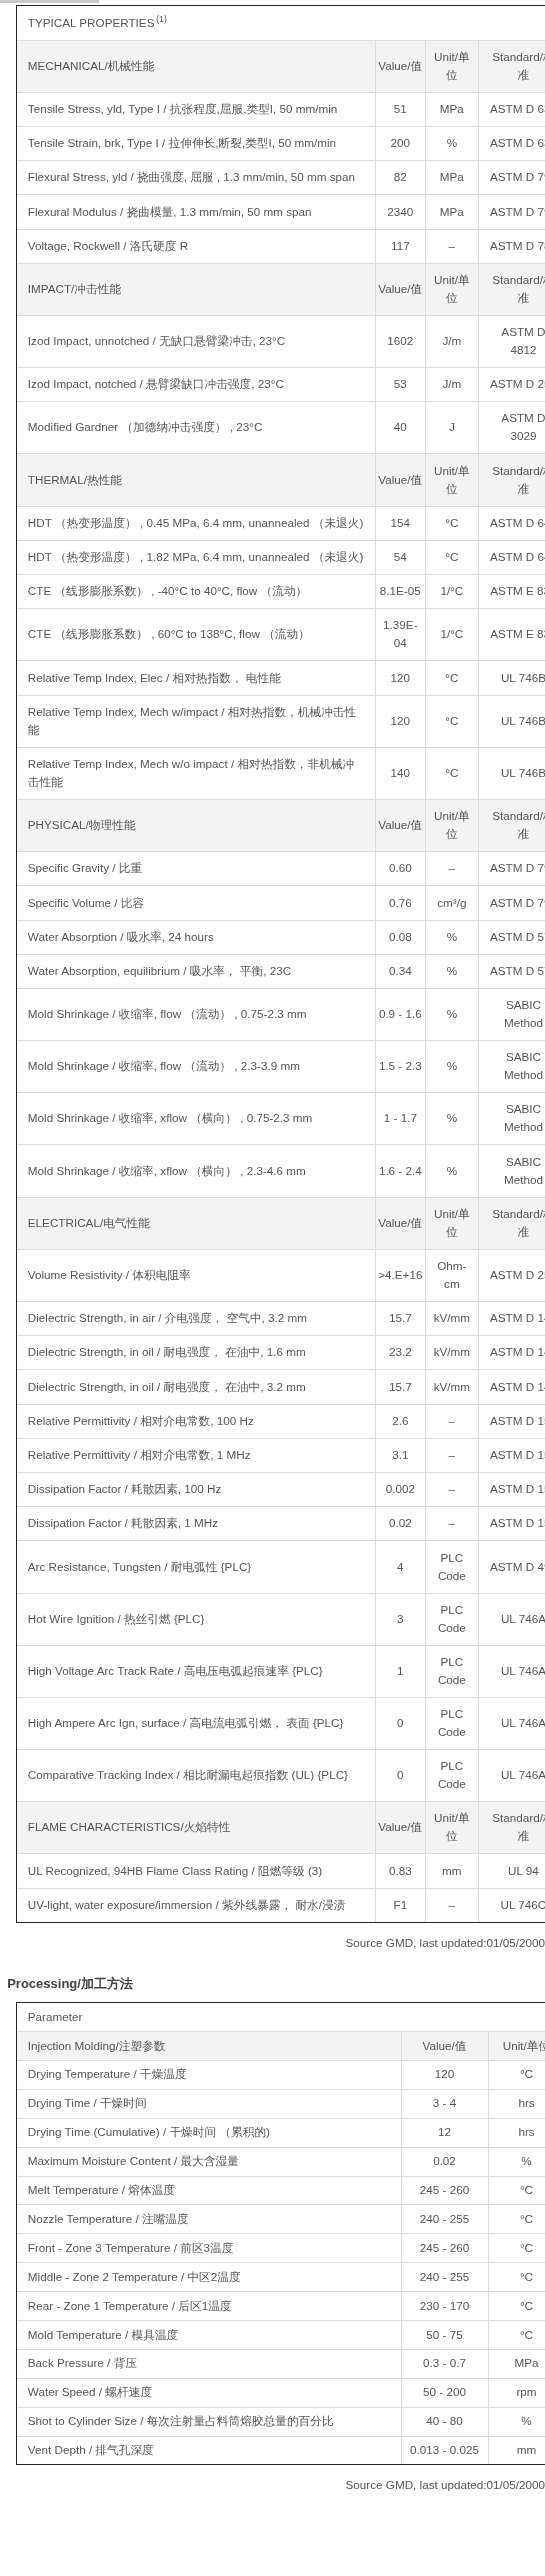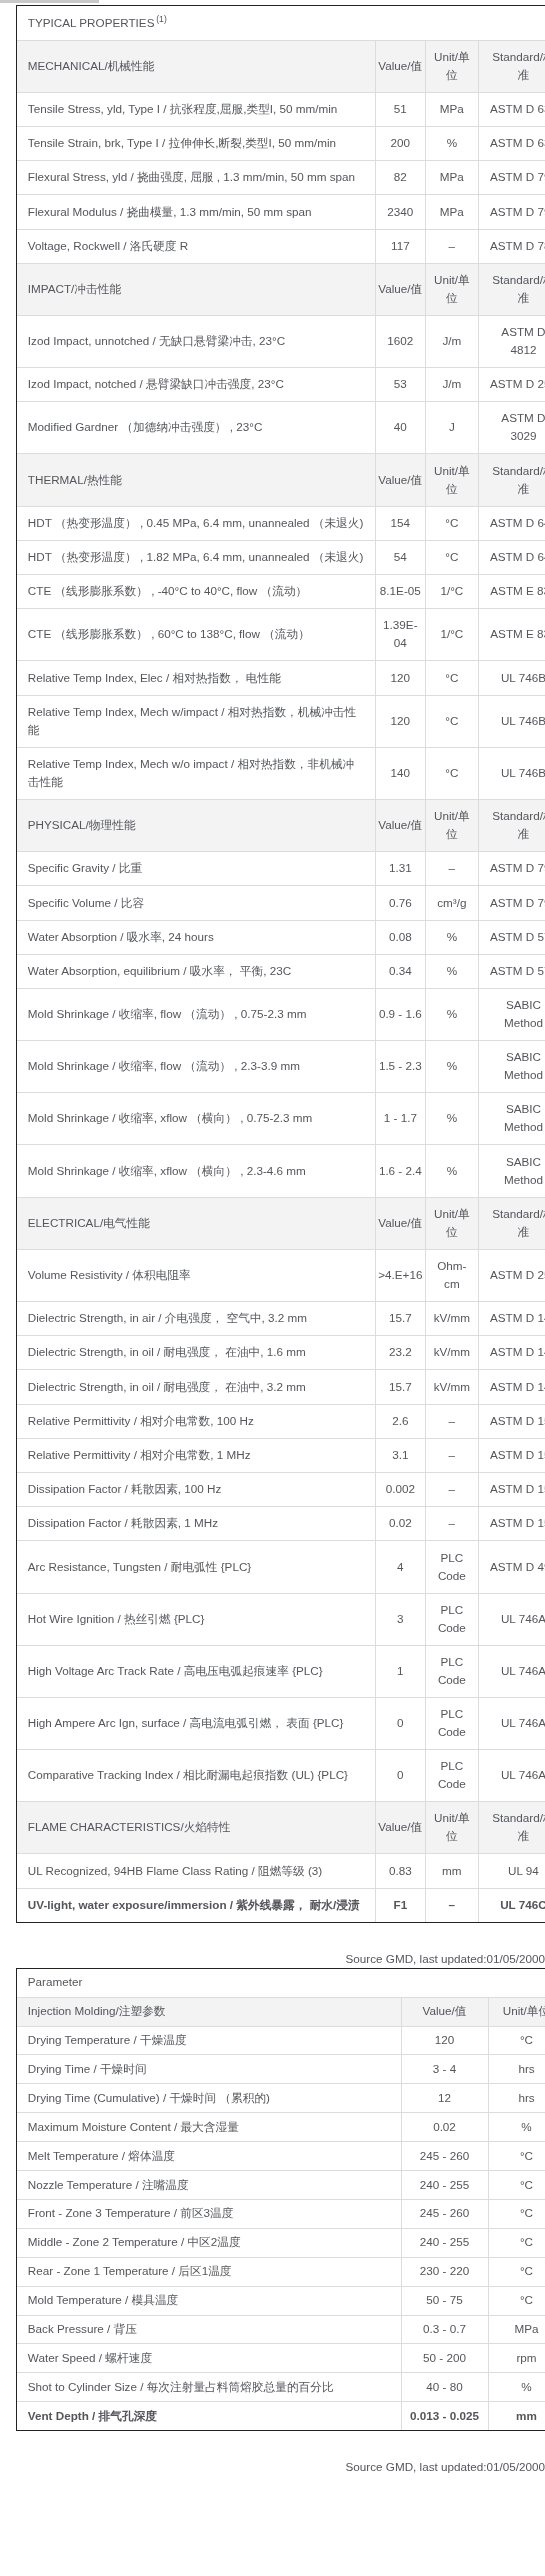--- a/index.html
+++ b/index.html
@@ -35,21 +35,21 @@
   table.proc  { width: 547px; }
   td {
     border: 0.9px solid #dcdcdc;
     font-size: 11.7px;
     line-height: 18px;
     padding: 7.2px 9px 8px 10.8px;
     vertical-align: middle;
     word-wrap: break-word;
   }
   tr:first-child > td { border-top: 0; }
-  tr:last-child  > td { border-bottom: 0; font-weight: bold; }
+  tr:last-child  > td { border-bottom: 0; }
   td:first-child { border-left: 0; }
   .props .c {
     text-align: center;
     padding: 7.2px 1.8px 8px 1.8px;
   }
   .props .unit-c { padding: 7.2px 6.3px 8px 6.3px; }
   .props .std-c  { padding: 7.2px 9px 8px 9px; }
   tr.sec td { background: #f3f3f4; }
   .title-row td { background: #ffffff; }
   .title-row sup {
@@ -59,21 +59,21 @@
     margin-left: 1.8px;
   }
   .proc td { padding: 4.5px 9px 5.4px 10.8px; }
   .proc .c { text-align: center; padding: 4.5px 3.6px 5.4px 3.6px; }
   .source-note {
     width: 545px;
     text-align: right;
     font-size: 11.7px;
     line-height: 18px;
     color: #54565b;
-    margin-top: 27px;
+    margin-top: 11px;
   }
   .processing-heading {
     font-size: 13px;
     font-weight: bold;
     color: #404349;
     margin: 23.4px 0 9px 7.2px;
     line-height: 18px;
   }
 </style>
 </head>
@@ -204,21 +204,21 @@
             <td class="c std-c">UL 746B</td>
           </tr>
           <tr class="sec">
             <td>PHYSICAL/物理性能</td>
             <td class="c">Value/值</td>
             <td class="c unit-c">Unit/单位</td>
             <td class="c std-c">Standard/标准</td>
           </tr>
           <tr>
             <td>Specific Gravity / 比重</td>
-            <td class="c">1.31</td>
+            <td class="c">0.60</td>
             <td class="c unit-c">–</td>
             <td class="c std-c">ASTM D 792</td>
           </tr>
           <tr>
             <td>Specific Volume / 比容</td>
             <td class="c">0.76</td>
             <td class="c unit-c">cm³/g</td>
             <td class="c std-c">ASTM D 792</td>
           </tr>
           <tr>
@@ -358,20 +358,21 @@
             <td class="c">F1</td>
             <td class="c unit-c">–</td>
             <td class="c std-c">UL 746C</td>
           </tr>
         </tbody>
     </table>
   </div>
 
   <div class="source-note">Source GMD, last updated:01/05/2000</div>
 
+  <div class="processing-heading">Processing/加工方法</div>
 
   <div class="table-wrap">
     <table class="proc">
       <colgroup>
         <col style="width:384px">
         <col style="width:87px">
         <col style="width:77px">
       </colgroup>
       <tbody id="proc-body">
         <tr>
@@ -417,21 +418,21 @@
             <td class="c">245 - 260</td>
             <td class="c">°C</td>
           </tr>
           <tr>
             <td>Middle - Zone 2 Temperature / 中区2温度</td>
             <td class="c">240 - 255</td>
             <td class="c">°C</td>
           </tr>
           <tr>
             <td>Rear - Zone 1 Temperature / 后区1温度</td>
-            <td class="c">230 - 220</td>
+            <td class="c">230 - 170</td>
             <td class="c">°C</td>
           </tr>
           <tr>
             <td>Mold Temperature / 模具温度</td>
             <td class="c">50 - 75</td>
             <td class="c">°C</td>
           </tr>
           <tr>
             <td>Back Pressure / 背压</td>
             <td class="c">0.3 - 0.7</td>

